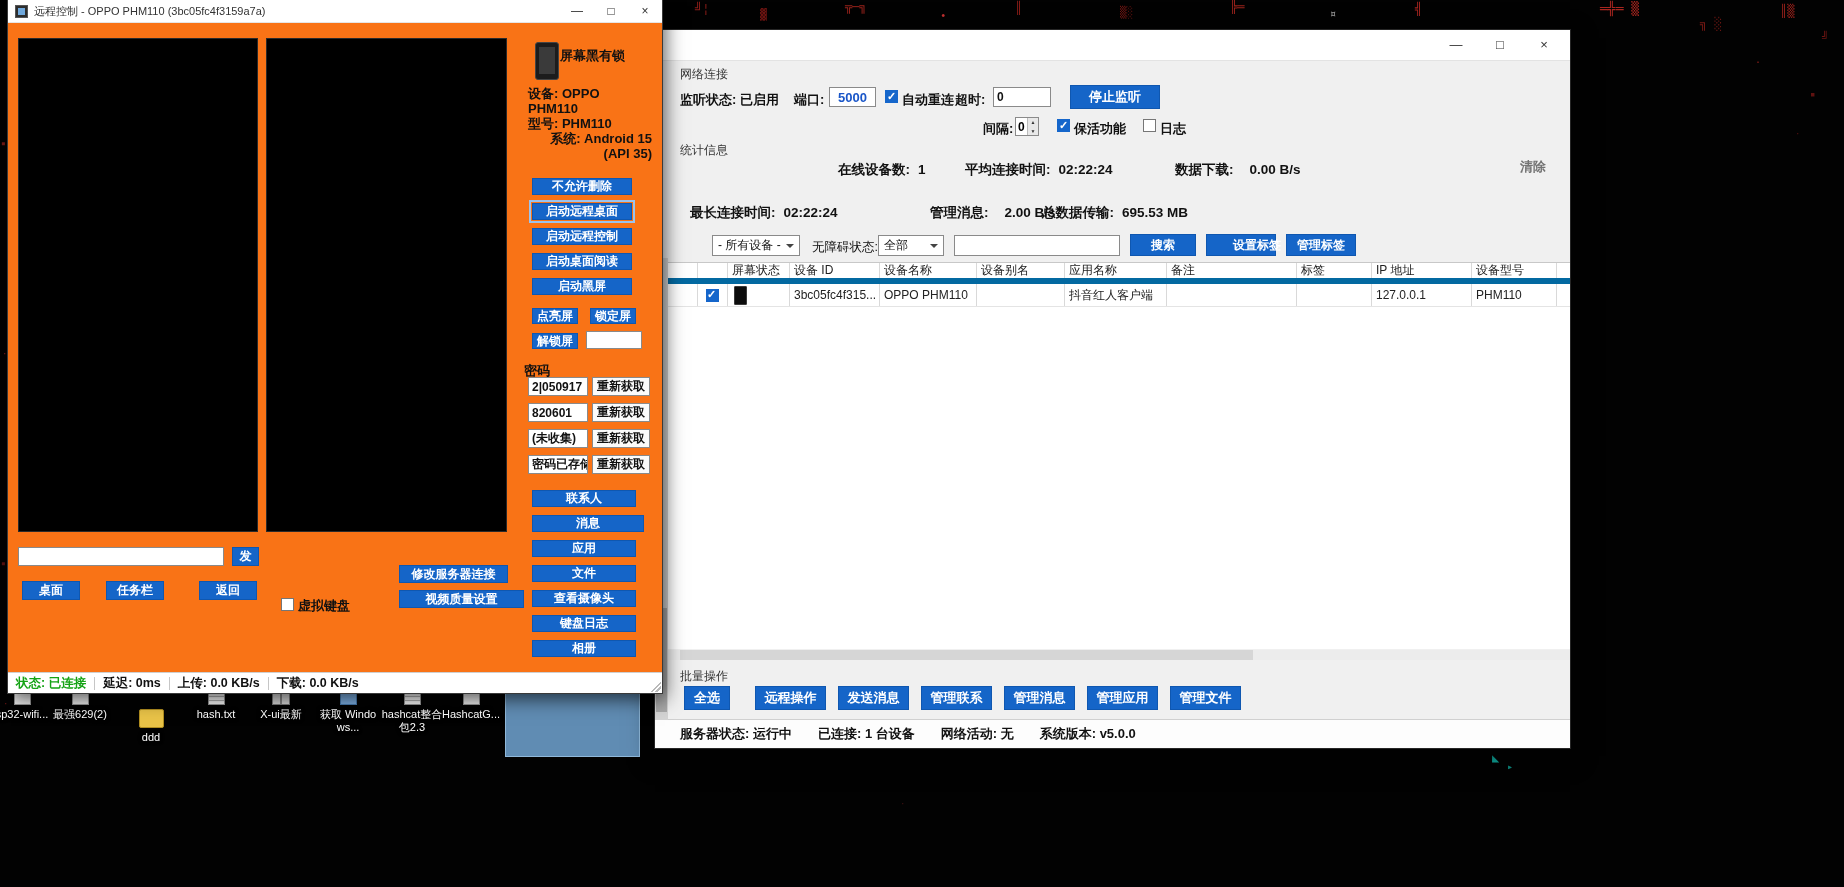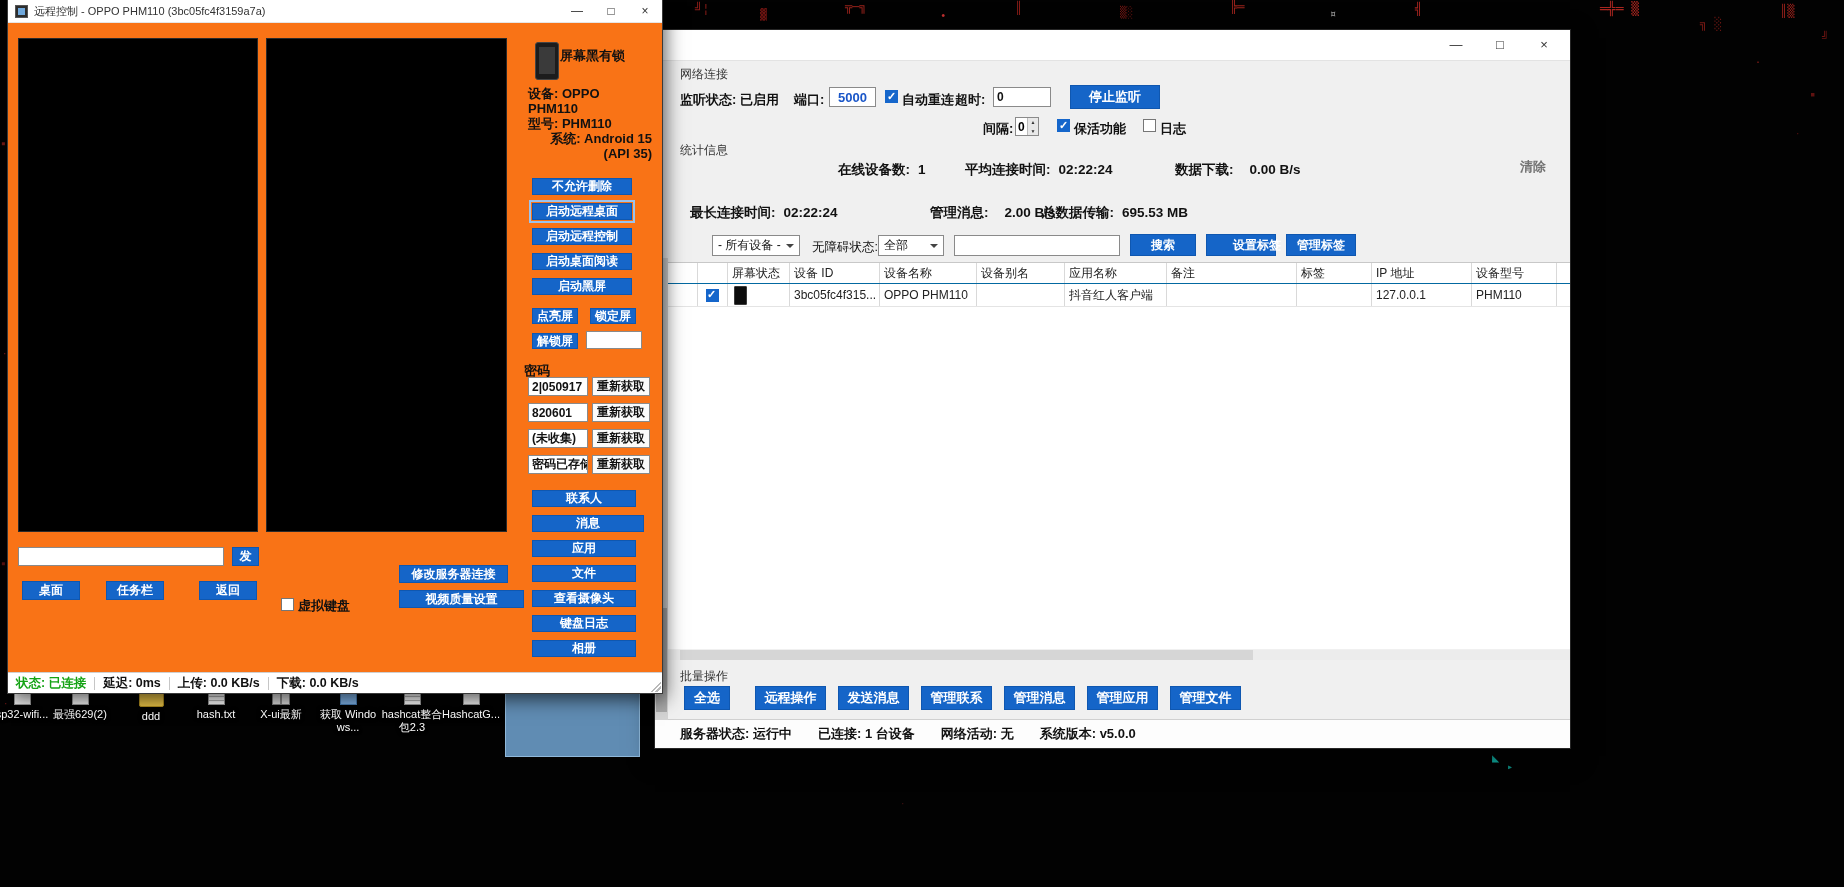--- a/index.html
+++ b/index.html
@@ -50,21 +50,21 @@
   .group-label{position:absolute;font-size:12px;color:#333;white-space:nowrap;font-family:Liberation Mono, monospace;}
   .stat{position:absolute;font-size:13.5px;font-weight:700;color:#111;white-space:nowrap;}
   .stat .v{margin-left:8px;}
   .stat .vg{margin-left:16px;}
   #vscroll{position:absolute;left:0;top:228px;width:13px;height:462px;background:#d4d4d4;z-index:5;}
   #vscroll .thumb{position:absolute;left:1px;right:1px;bottom:8px;height:104px;background:#a9a9a9;}
 
   
   #table-area{position:absolute;left:0;top:232px;width:904px;height:386px;background:#fff;border-top:1px solid #c8c8c8;}
   .trow{display:flex;width:100%;box-sizing:border-box;}
-  .trow.head{height:21px;border-bottom:1px solid #0369a1;text-align:center;}
+  .trow.head{height:21px;border-bottom:6px solid #0369a1;text-align:center;}
   .trow.body{height:23px;border-bottom:1px solid #e4e4e4;}
   .tc{box-sizing:border-box;border-right:1px solid #d9d9d9;display:flex;align-items:center;
       padding:0 4px;font-size:12px;color:#222;overflow:hidden;white-space:nowrap;}
   .c0{width:32px;} .c1{width:30px;justify-content:center;} .c2{width:62px;} .c3{width:90px;} .c4{width:97px;}
   .c5{width:88px;} .c6{width:102px;} .c7{width:130px;} .c8{width:75px;} .c9{width:100px;} .c10{width:85px;}
   .cfill{flex:1;border-right:none;}
   .mini-phone{width:11px;height:17px;background:#0c0c0c;border:1px solid #3a3a3a;border-radius:1px;margin-left:2px;}
   .rowchk{width:13px;height:13px;background:#1566cb;position:relative;}
   .rowchk::after{content:"✓";color:#fff;font-size:11px;font-weight:700;position:absolute;left:1px;top:-1px;}
 
@@ -120,21 +120,21 @@
 <span class="deco" style="left:900px;top:800px;color:#401010;font-size:9px;">·</span>
 
 <div class="dicon" style="left:-10px;top:684px;">
   <div class="ic-file"></div>
   <div class="lab">sp32-wifi...</div>
 </div>
 <div class="dicon" style="left:48px;top:684px;">
   <div class="ic-file"></div>
   <div class="lab">最强629(2)</div>
 </div>
-<div class="dicon" style="left:119px;top:684px;justify-content:flex-end;">
+<div class="dicon" style="left:119px;top:705px;justify-content:flex-end;">
   <div class="ic-folder"></div>
   <div class="lab">ddd</div>
 </div>
 <div class="dicon" style="left:184px;top:684px;">
   <div class="ic-text"></div>
   <div class="lab">hash.txt</div>
 </div>
 <div class="dicon" style="left:249px;top:684px;">
   <div class="ic-archive"></div>
   <div class="lab">X-ui最新</div>

